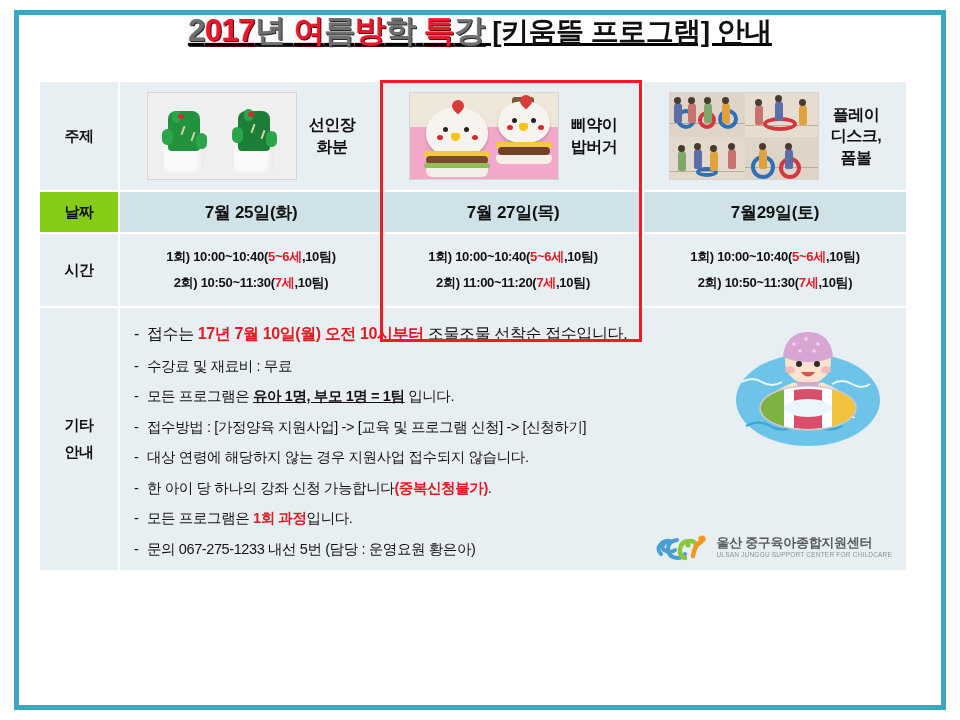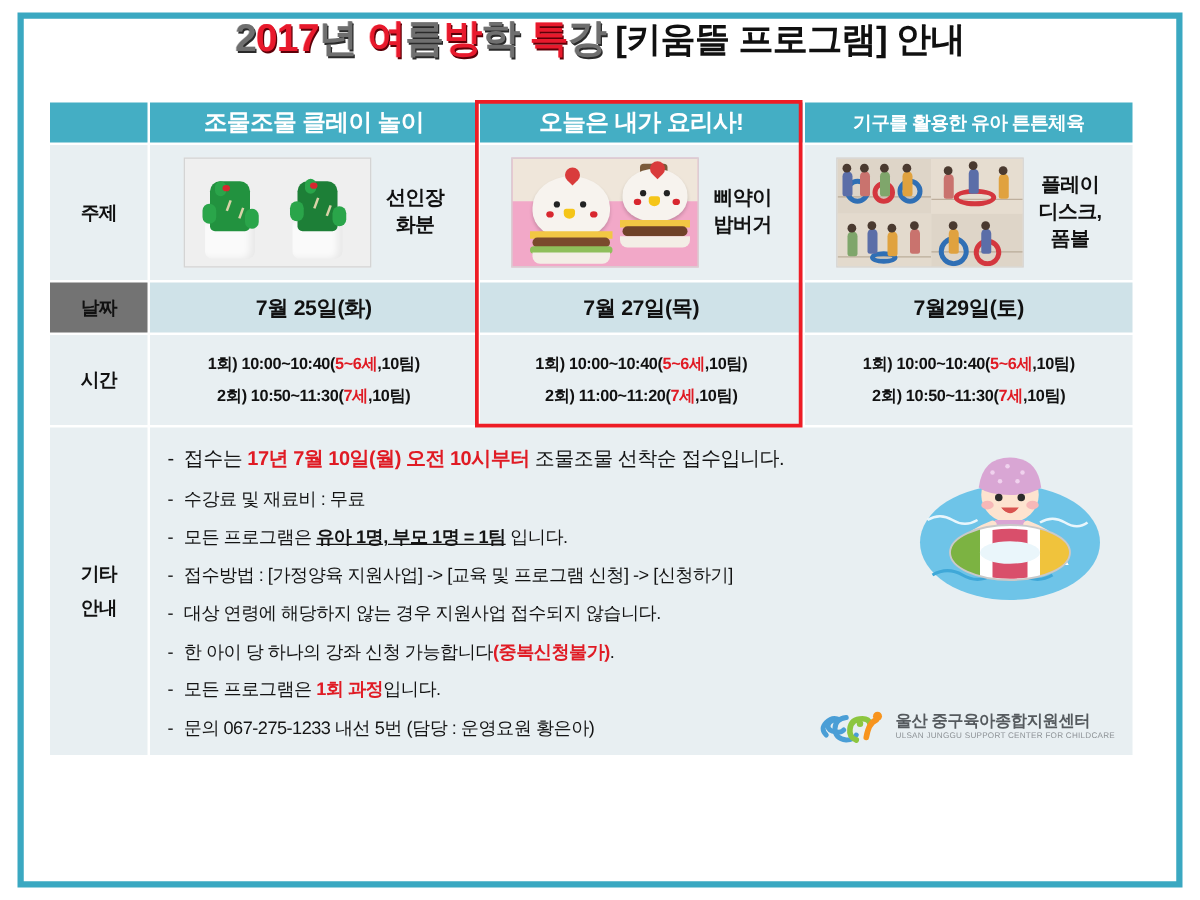--- a/index.html
+++ b/index.html
@@ -37,20 +37,21 @@
     top: 14px;
     text-align: center;
     white-space: nowrap;
   }
   .title-text {
     display: inline-block;
     font-size: 31px;
     font-weight: bold;
     letter-spacing: -0.5px;
     line-height: 1.1;
+    text-decoration: underline;
   }
   .t-gray {
     color: #6f6f6f;
     text-shadow: 1px 1px 0 #2a2a2a, -0.5px -0.5px 0 #bdbdbd;
   }
   .t-red {
     color: #e8192c;
     text-shadow: 1px 1px 0 #5c0008, -0.5px -0.5px 0 #ff9aa2;
   }
   .t-black {
@@ -91,21 +92,21 @@
 
   
   .lbl {
     text-align: center;
     font-size: 15px;
     font-weight: bold;
     color: #111111;
     letter-spacing: -0.5px;
   }
   .lbl-a { background: #e8eff2; }
-  .lbl-b { background: #737373; }
+  .lbl-b { background: #84cc16; }
 
   .cell-a { background: #e8eff2; }
   .cell-b { background: #cfe2e8; }
 
   
   .topic-inner {
     display: flex;
     align-items: center;
     justify-content: center;
     gap: 12px;
@@ -289,26 +290,20 @@
   <div class="table-wrap">
     <table class="prog">
       <colgroup>
         <col style="width:78px">
         <col style="width:262px">
         <col style="width:258px">
         <col style="width:262px">
       </colgroup>
 
       <tbody>
-          <tr>
-        <th class="hd blank"></th>
-        <th class="hd">조물조물 클레이 놀이</th>
-        <th class="hd">오늘은 내가 요리사!</th>
-        <th class="hd small">기구를 활용한 유아 튼튼체육</th>
-      </tr>
 
       <tr>
         <td class="lbl lbl-a" style="height:108px">주제</td>
 
         <td class="cell-a">
           <div class="topic-inner">
             <div class="photo clay">
               <div class="pot p1"></div>
               <div class="pot p2"></div>
               <div class="cactus c1"></div>

